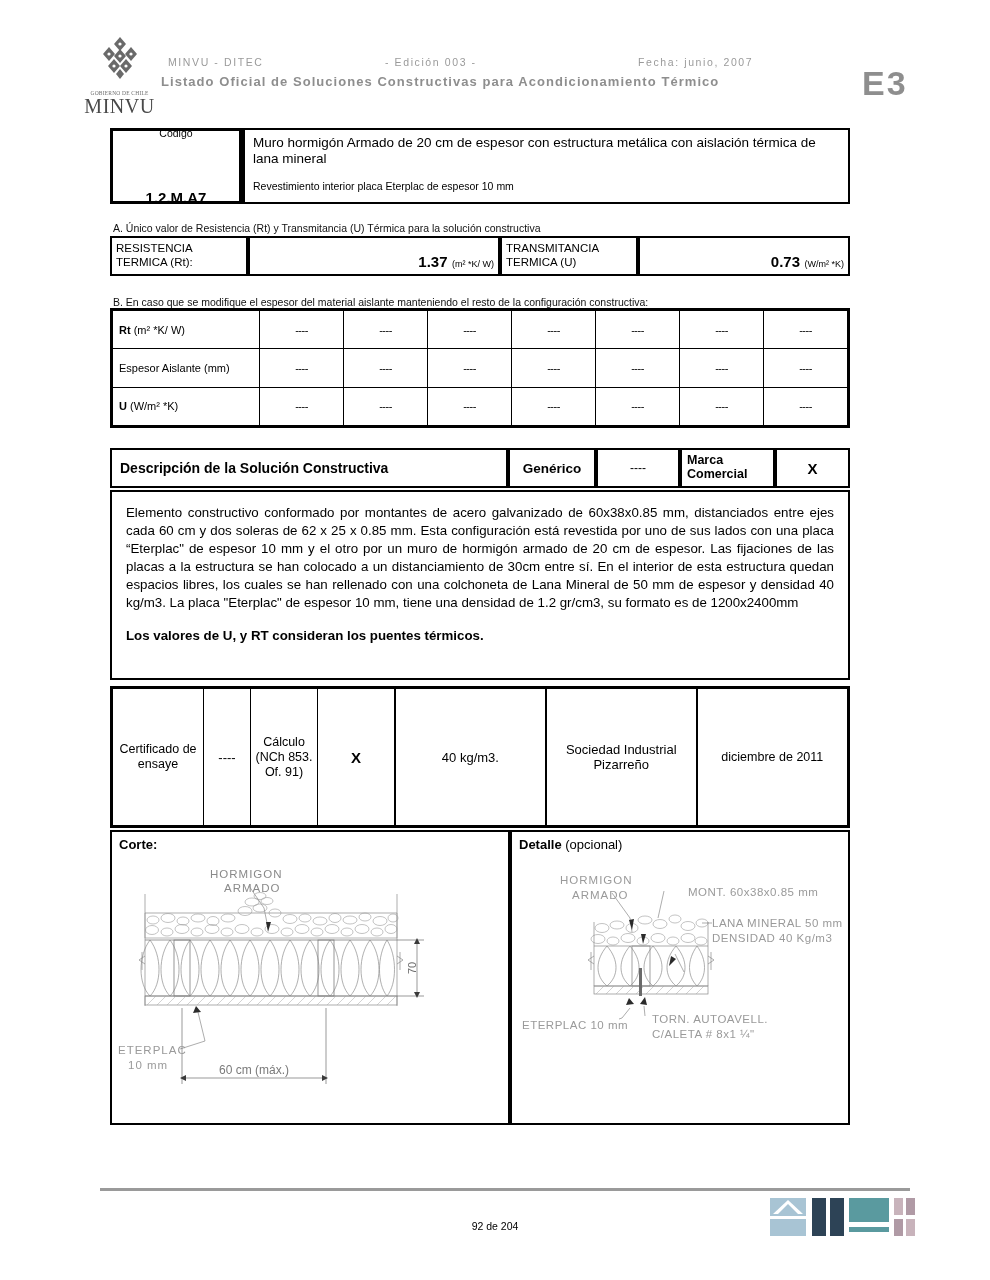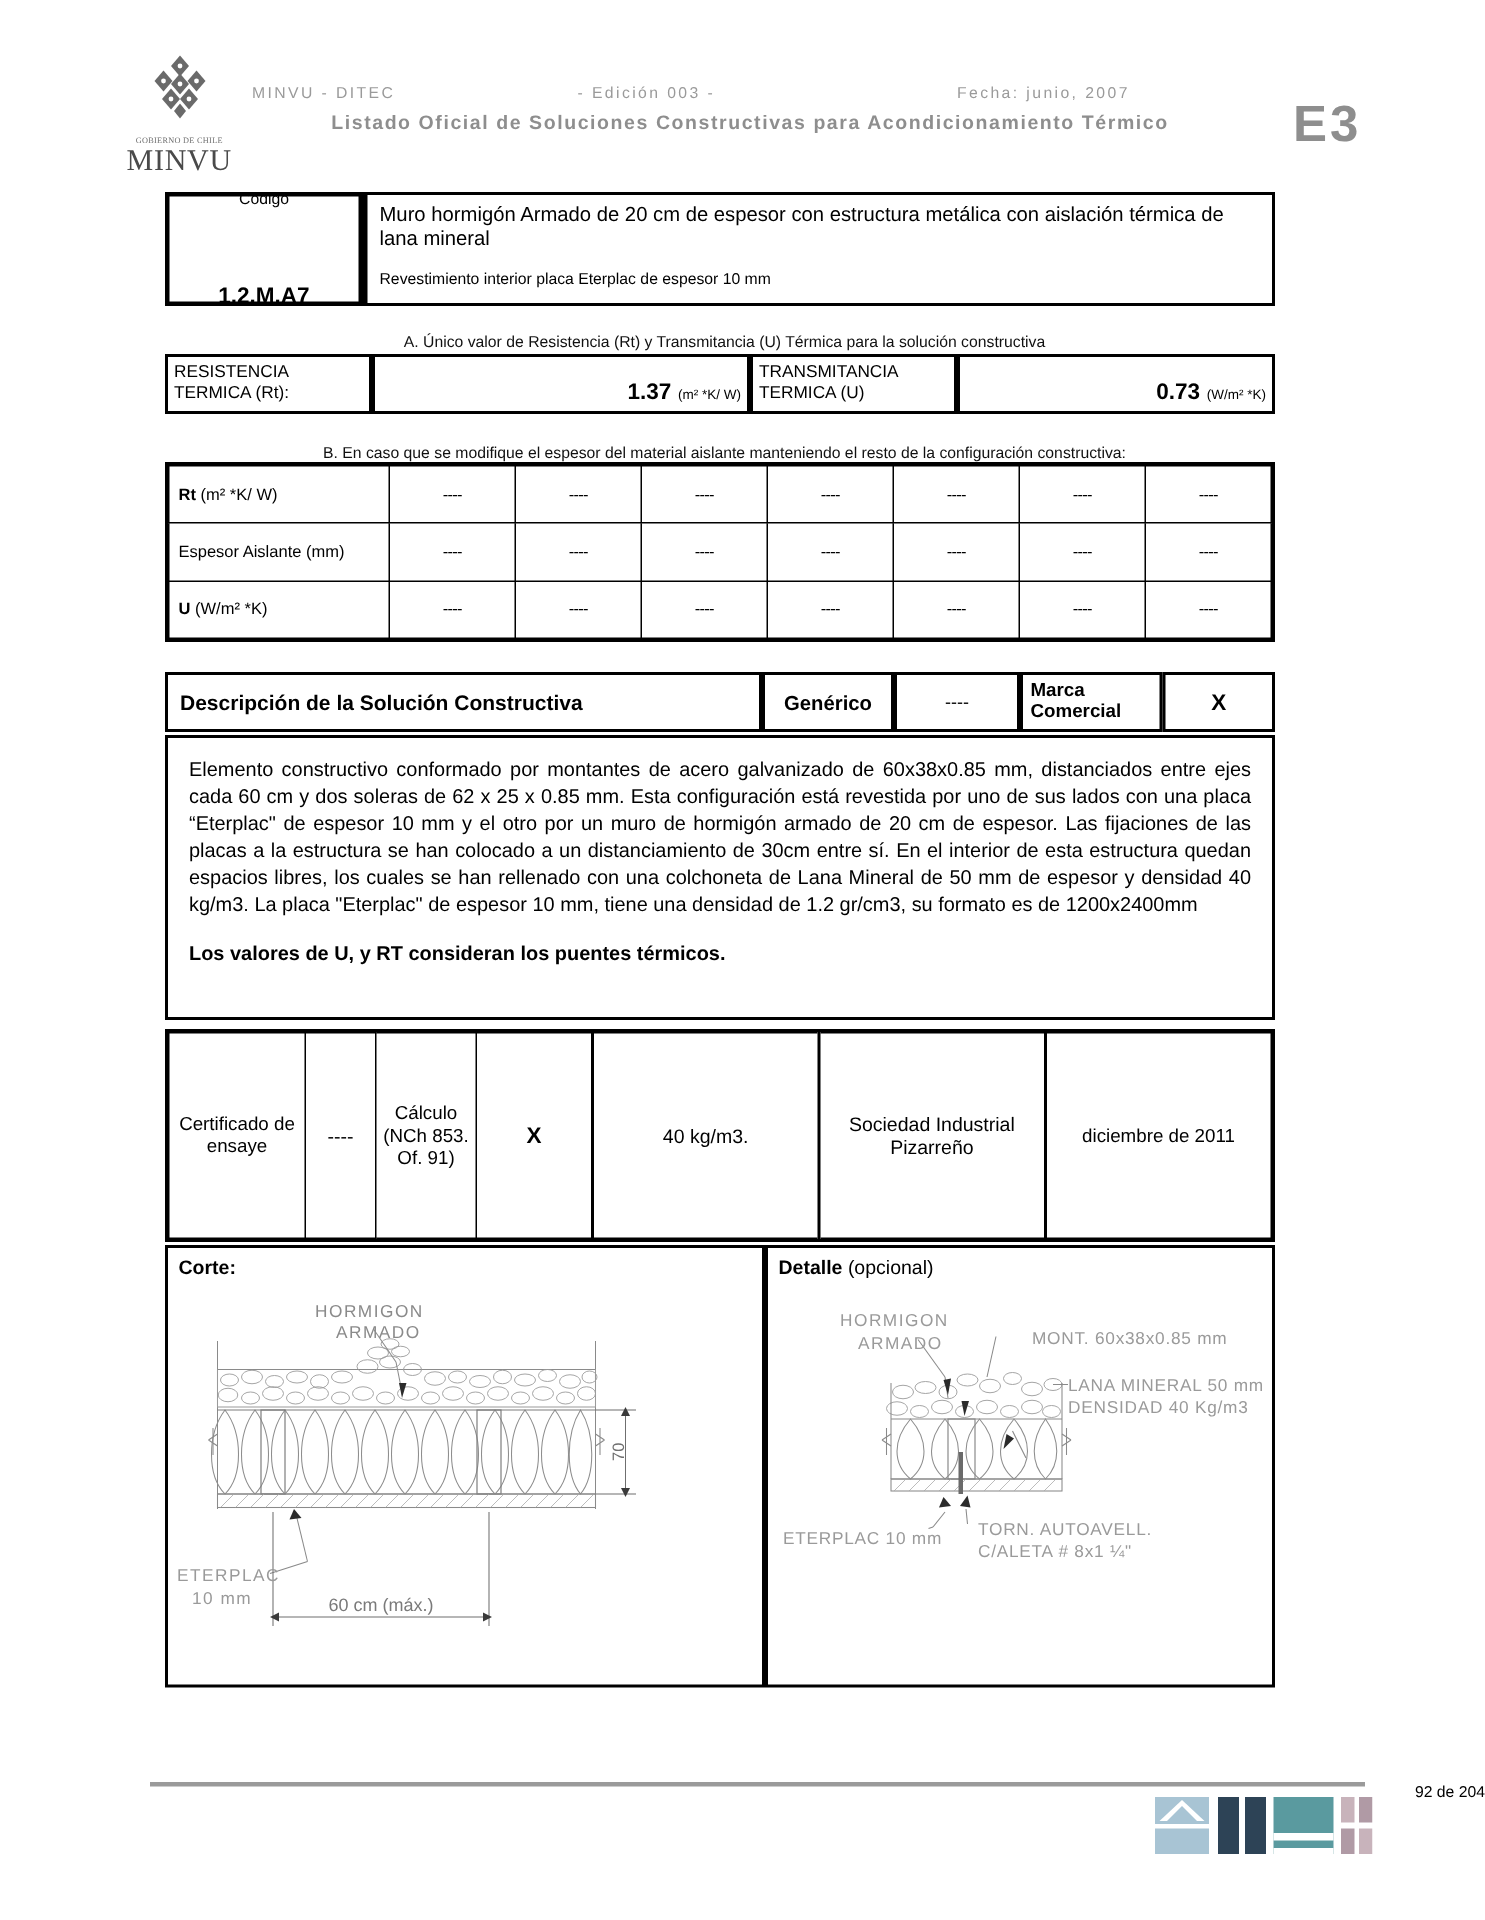--- a/index.html
+++ b/index.html
@@ -16,26 +16,26 @@
   .header{position:absolute;left:0;top:30px;width:990px;height:80px;}
   .logo-block{position:absolute;left:62px;top:5px;width:115px;text-align:center;}
   .logo-diamond{width:54px;height:50px;margin:0 auto;}
   .logo-gob{font-size:5.5px;letter-spacing:.2px;color:#6f6f6f;font-family:"Liberation Serif",serif;margin-top:1px;}
   .logo-minvu{font-size:20px;letter-spacing:.5px;color:#4a4a4a;font-family:"Liberation Serif",serif;line-height:1.05;}
 
   .hdr-line1{position:absolute;left:0;top:26px;width:990px;height:14px;color:#9a9a9a;font-size:10.5px;letter-spacing:1.6px;font-family:"Liberation Sans",sans-serif;}
   .hdr-minvuditec{position:absolute;left:168px;top:0;}
   .hdr-edicion{position:absolute;left:385px;top:0;}
   .hdr-fecha{position:absolute;left:638px;top:0;}
-  .hdr-line2{position:absolute;left:150px;top:44px;width:700px;color:#8e8e8e;font-size:13px;font-weight:bold;letter-spacing:1.05px;text-align:center;}
+  .hdr-line2{position:absolute;left:161px;top:44px;width:700px;color:#8e8e8e;font-size:13px;font-weight:bold;letter-spacing:1.05px;}
   .hdr-e3{position:absolute;left:862px;top:34px;color:#8e8e8e;font-size:34px;font-weight:bold;letter-spacing:2px;font-family:"Liberation Sans",sans-serif;}
 
   
   .blk{position:absolute;box-sizing:border-box;}
-  .cap{font-size:10.5px;color:#111;text-align:center;}
+  .cap{font-size:10.5px;color:#111;}
 
   
   #codebox{left:110px;top:128px;width:740px;height:80px;}
   #codebox .cell-code{position:absolute;left:0;top:0;width:132px;height:76px;border:3px solid #000;box-sizing:border-box;
       display:flex;flex-direction:column;align-items:center;justify-content:center;gap:48px;}
   .code-label{font-size:10.5px;}
   .code-val{font-size:15px;font-weight:bold;margin-top:2px;}
   #codebox .cell-desc{position:absolute;left:132px;top:0;width:608px;height:76px;border:2px solid #000;border-left:3px solid #000;box-sizing:border-box;padding:5px 8px;}
   .desc-main{font-size:13.5px;line-height:1.22;}
   .desc-sub{font-size:10.5px;margin-top:12px;}
@@ -86,21 +86,21 @@
   #drawWrap{left:110px;top:830px;width:740px;height:295px;}
   #drawL{position:absolute;left:0;top:0;width:400px;height:295px;border:2px solid #000;box-sizing:border-box;}
   #drawR{position:absolute;left:400px;top:0;width:340px;height:295px;border:2px solid #000;border-left:2px solid #000;box-sizing:border-box;}
   .draw-lab{position:absolute;left:7px;top:5px;font-size:13px;}
   .draw-lab b{font-weight:bold;}
   .draw-lab .opt{font-weight:normal;}
   .svgholder{position:absolute;left:0;top:24px;width:100%;height:268px;}
 
   
   #ftline{left:100px;top:1188px;width:810px;height:3px;background:#9a9a9a;}
-  #ftpage{left:0;top:1189px;width:990px;text-align:right;font-size:10.5px;}
+  #ftpage{left:0;top:1220px;width:990px;text-align:center;font-size:10.5px;}
   #ftlogo{left:770px;top:1198px;width:145px;height:42px;}
 </style>
 </head>
 <body>
 
 <div class="page">
 
   <div class="header">
 
     <div class="logo-block">

